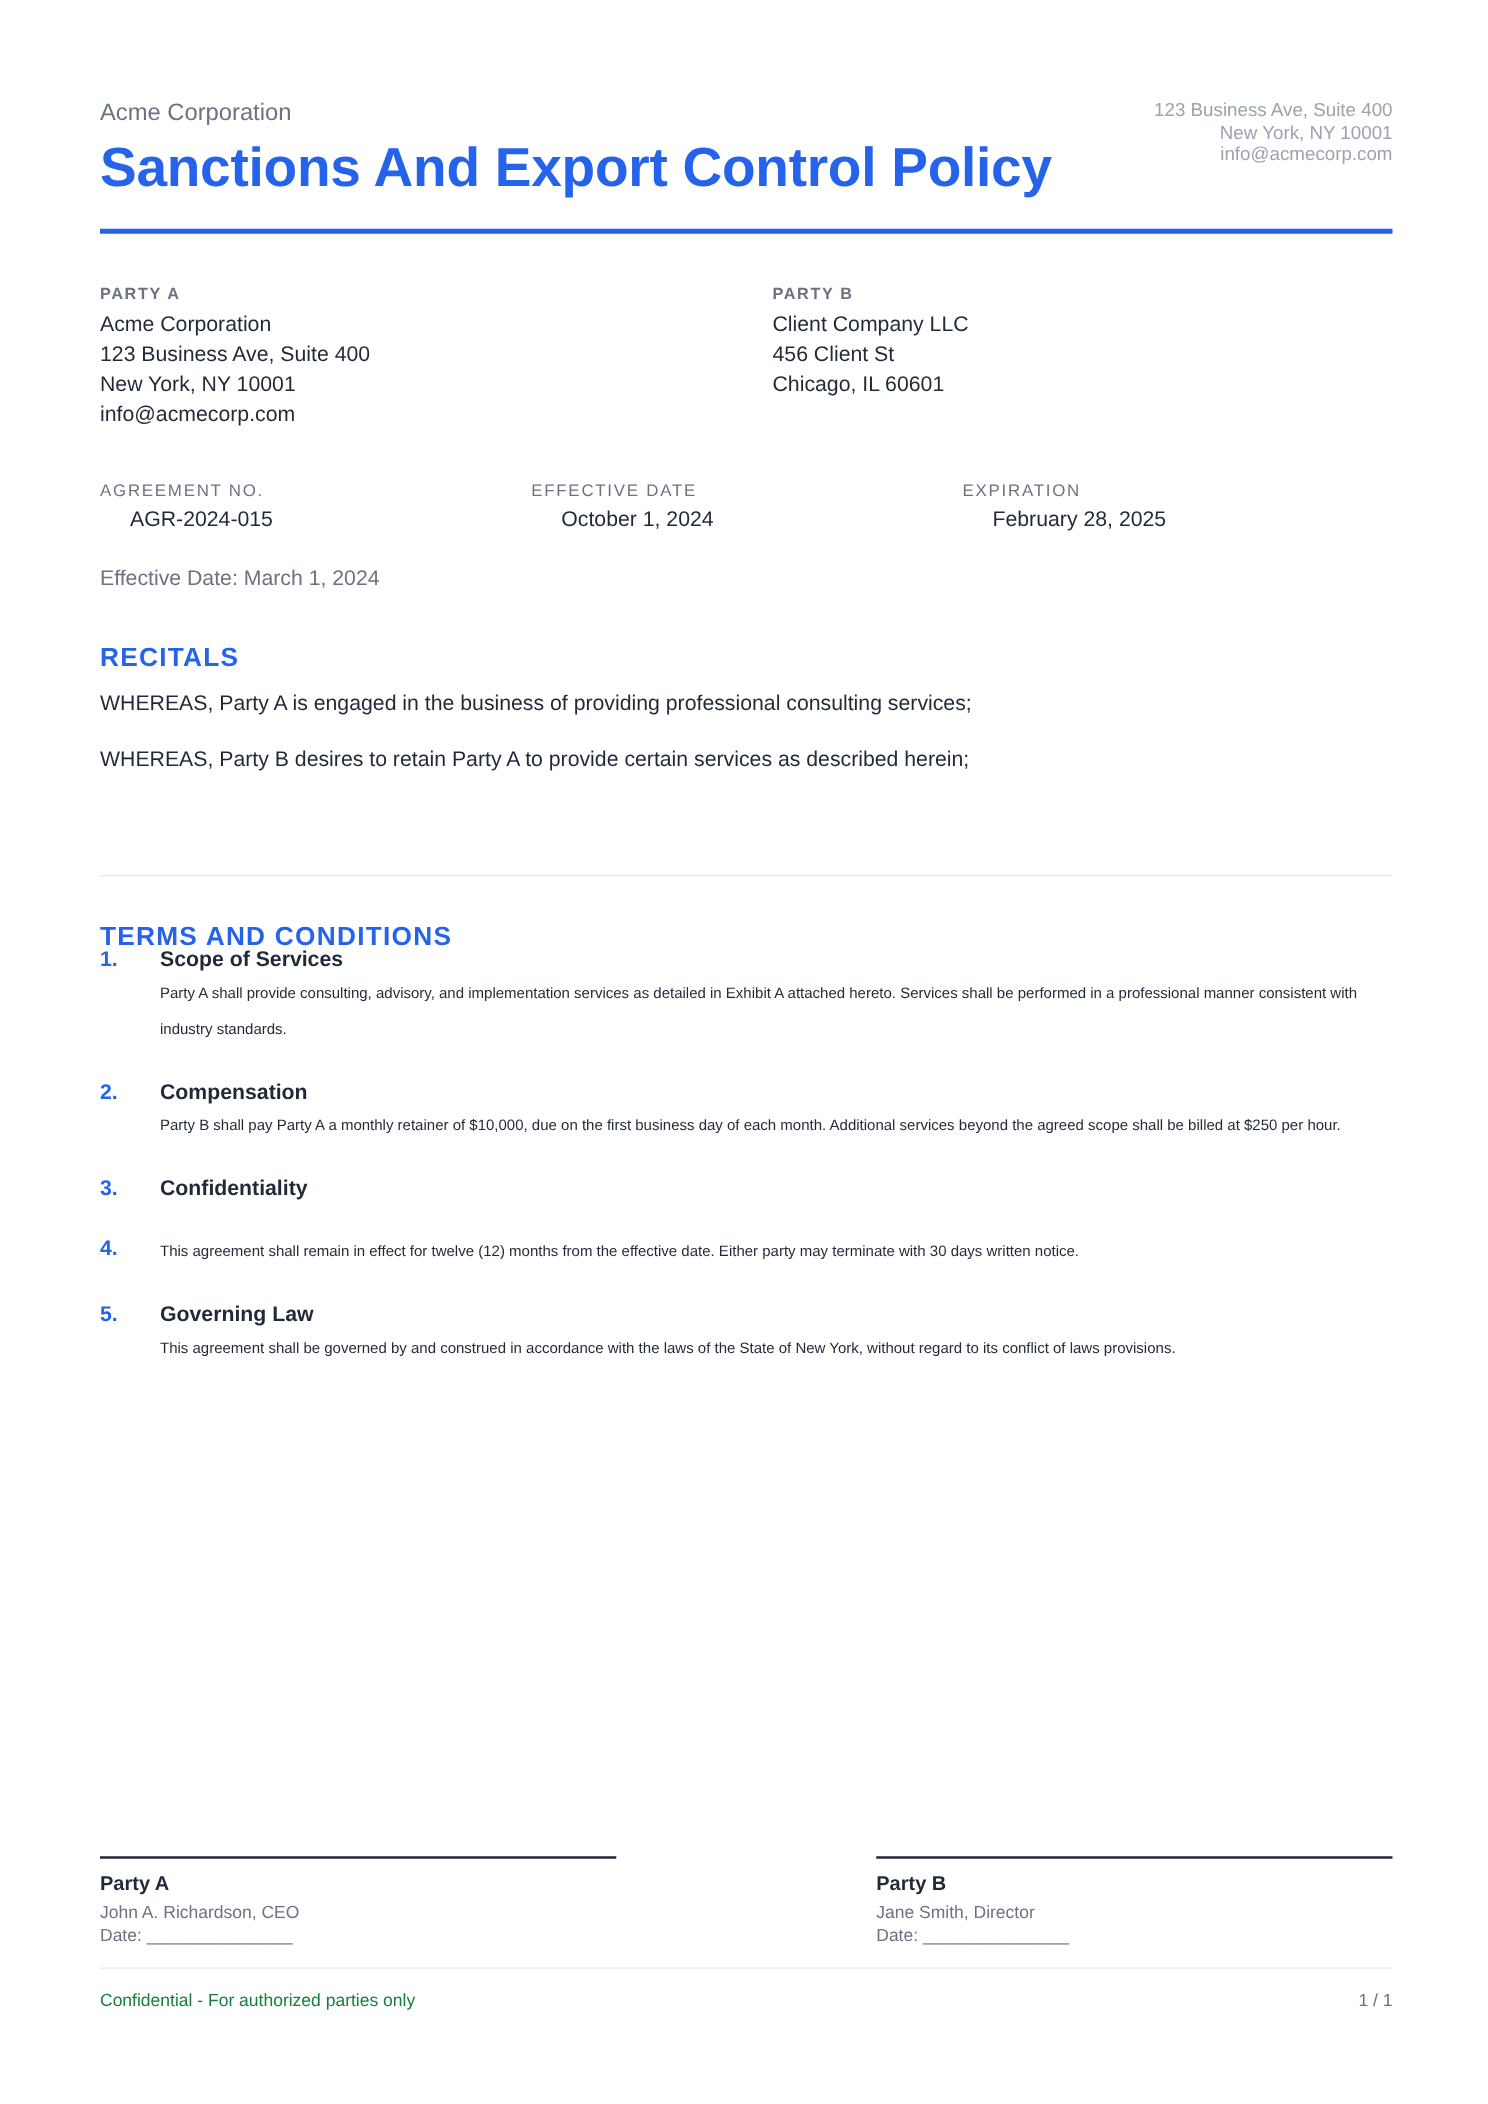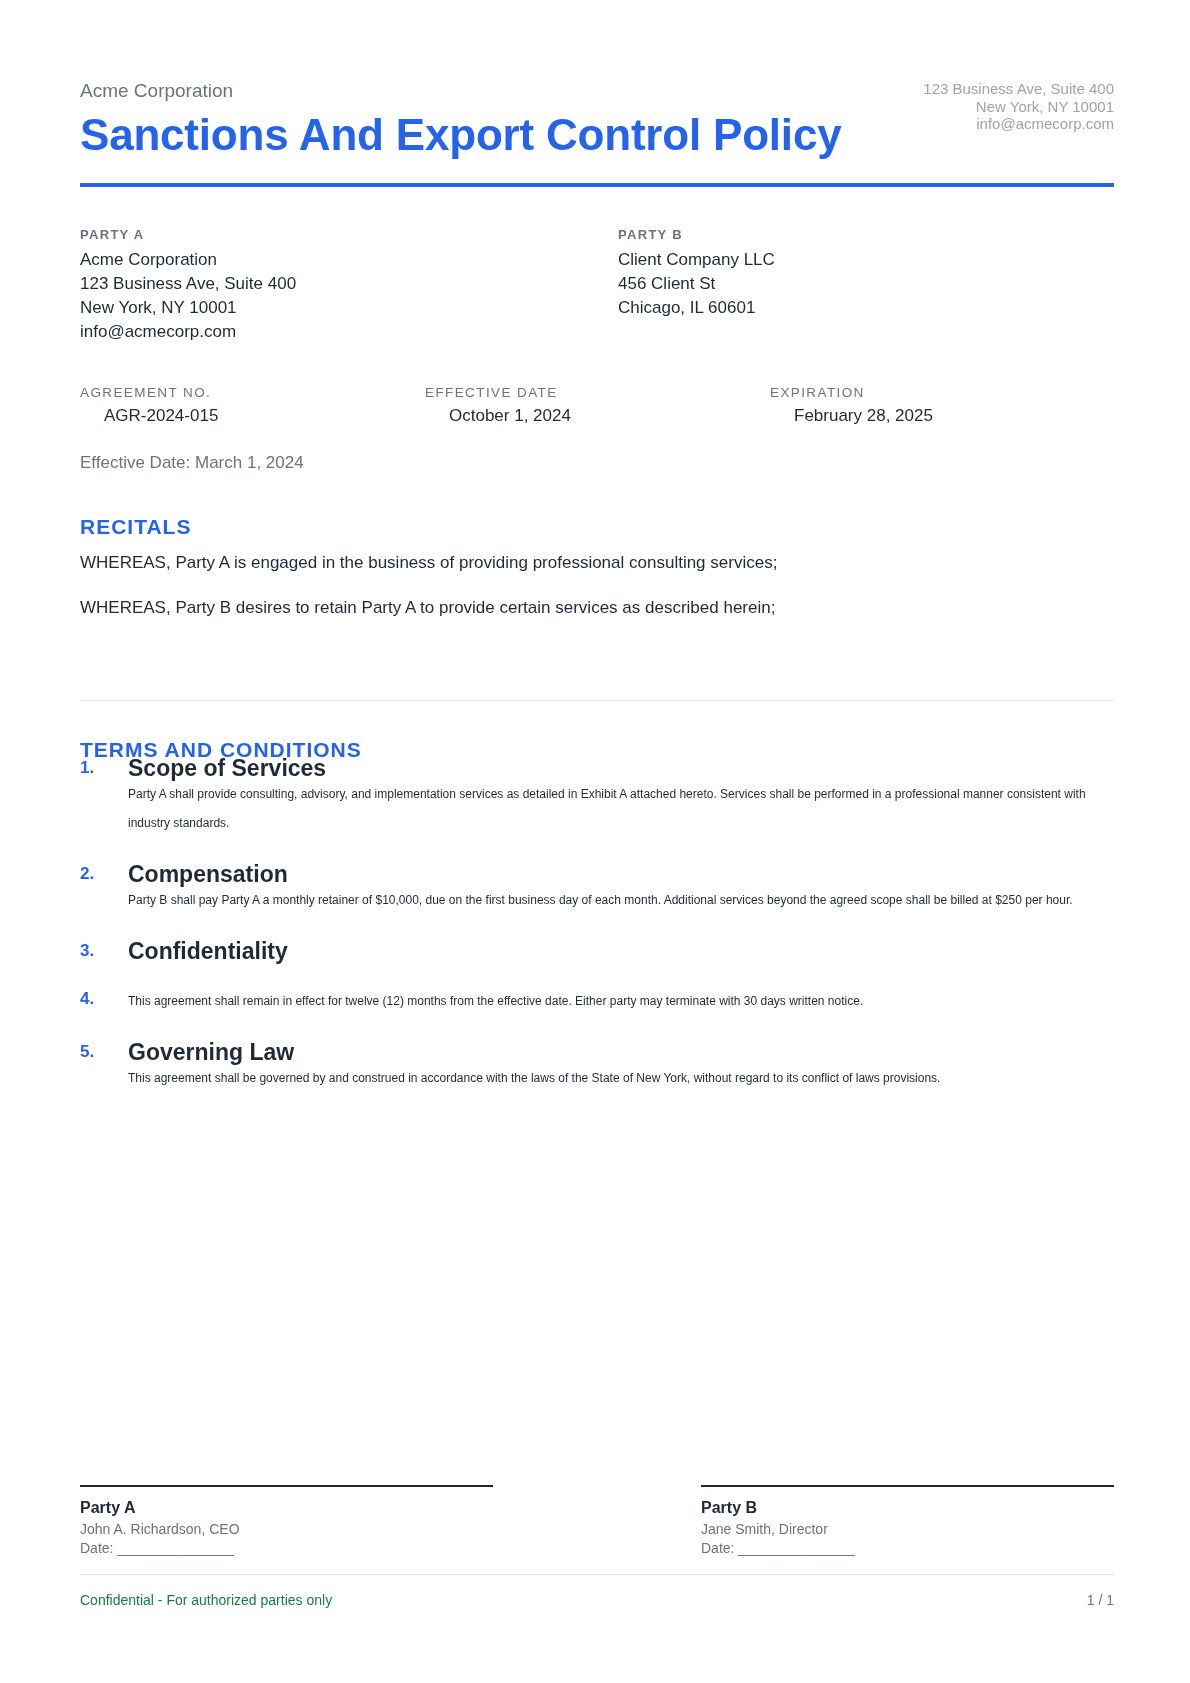--- a/index.html
+++ b/index.html
@@ -36,21 +36,21 @@
   .recitals-title { top: 515px; }
   .recital { position: absolute; left: 0; font-size: 17px; color: #1f2937; }
   .recital-1 { top: 553px; } .recital-2 { top: 598px; }
   .rule-gray { position: absolute; top: 700px; left: 0; width: 1034px; height: 1px; background: #e5e7eb; }
   .terms-title { top: 738px; }
 
   .terms { position: absolute; top: 756px; left: 0; width: 1034px; }
   .term { display: flex; margin-bottom: 24px; }
   .term .num { width: 48px; flex: none; font-size: 17px; font-weight: bold; color: #2563eb; line-height: 24px; }
   .term .body { flex: 1; }
-  .term .head { font-size: 23px; font-weight: bold; color: #1f2937; line-height: 24px; }
+  .term .head { font-size: 17px; font-weight: bold; color: #1f2937; line-height: 24px; }
   .term .text { font-size: 12px; color: #1f2937; line-height: 29px; }
 
   
   .sig { position: absolute; top: 1485px; width: 413px; }
   .sig-a { left: 0; } .sig-b { left: 621px; }
   .sig .line { height: 2px; background: #1f2937; }
   .sig .who { margin-top: 12px; font-size: 16px; font-weight: bold; color: #1f2937; }
   .sig .name { margin-top: 4px; font-size: 14px; color: #6b7280; }
   .sig .date { margin-top: 3px; font-size: 14px; color: #6b7280; }
 

